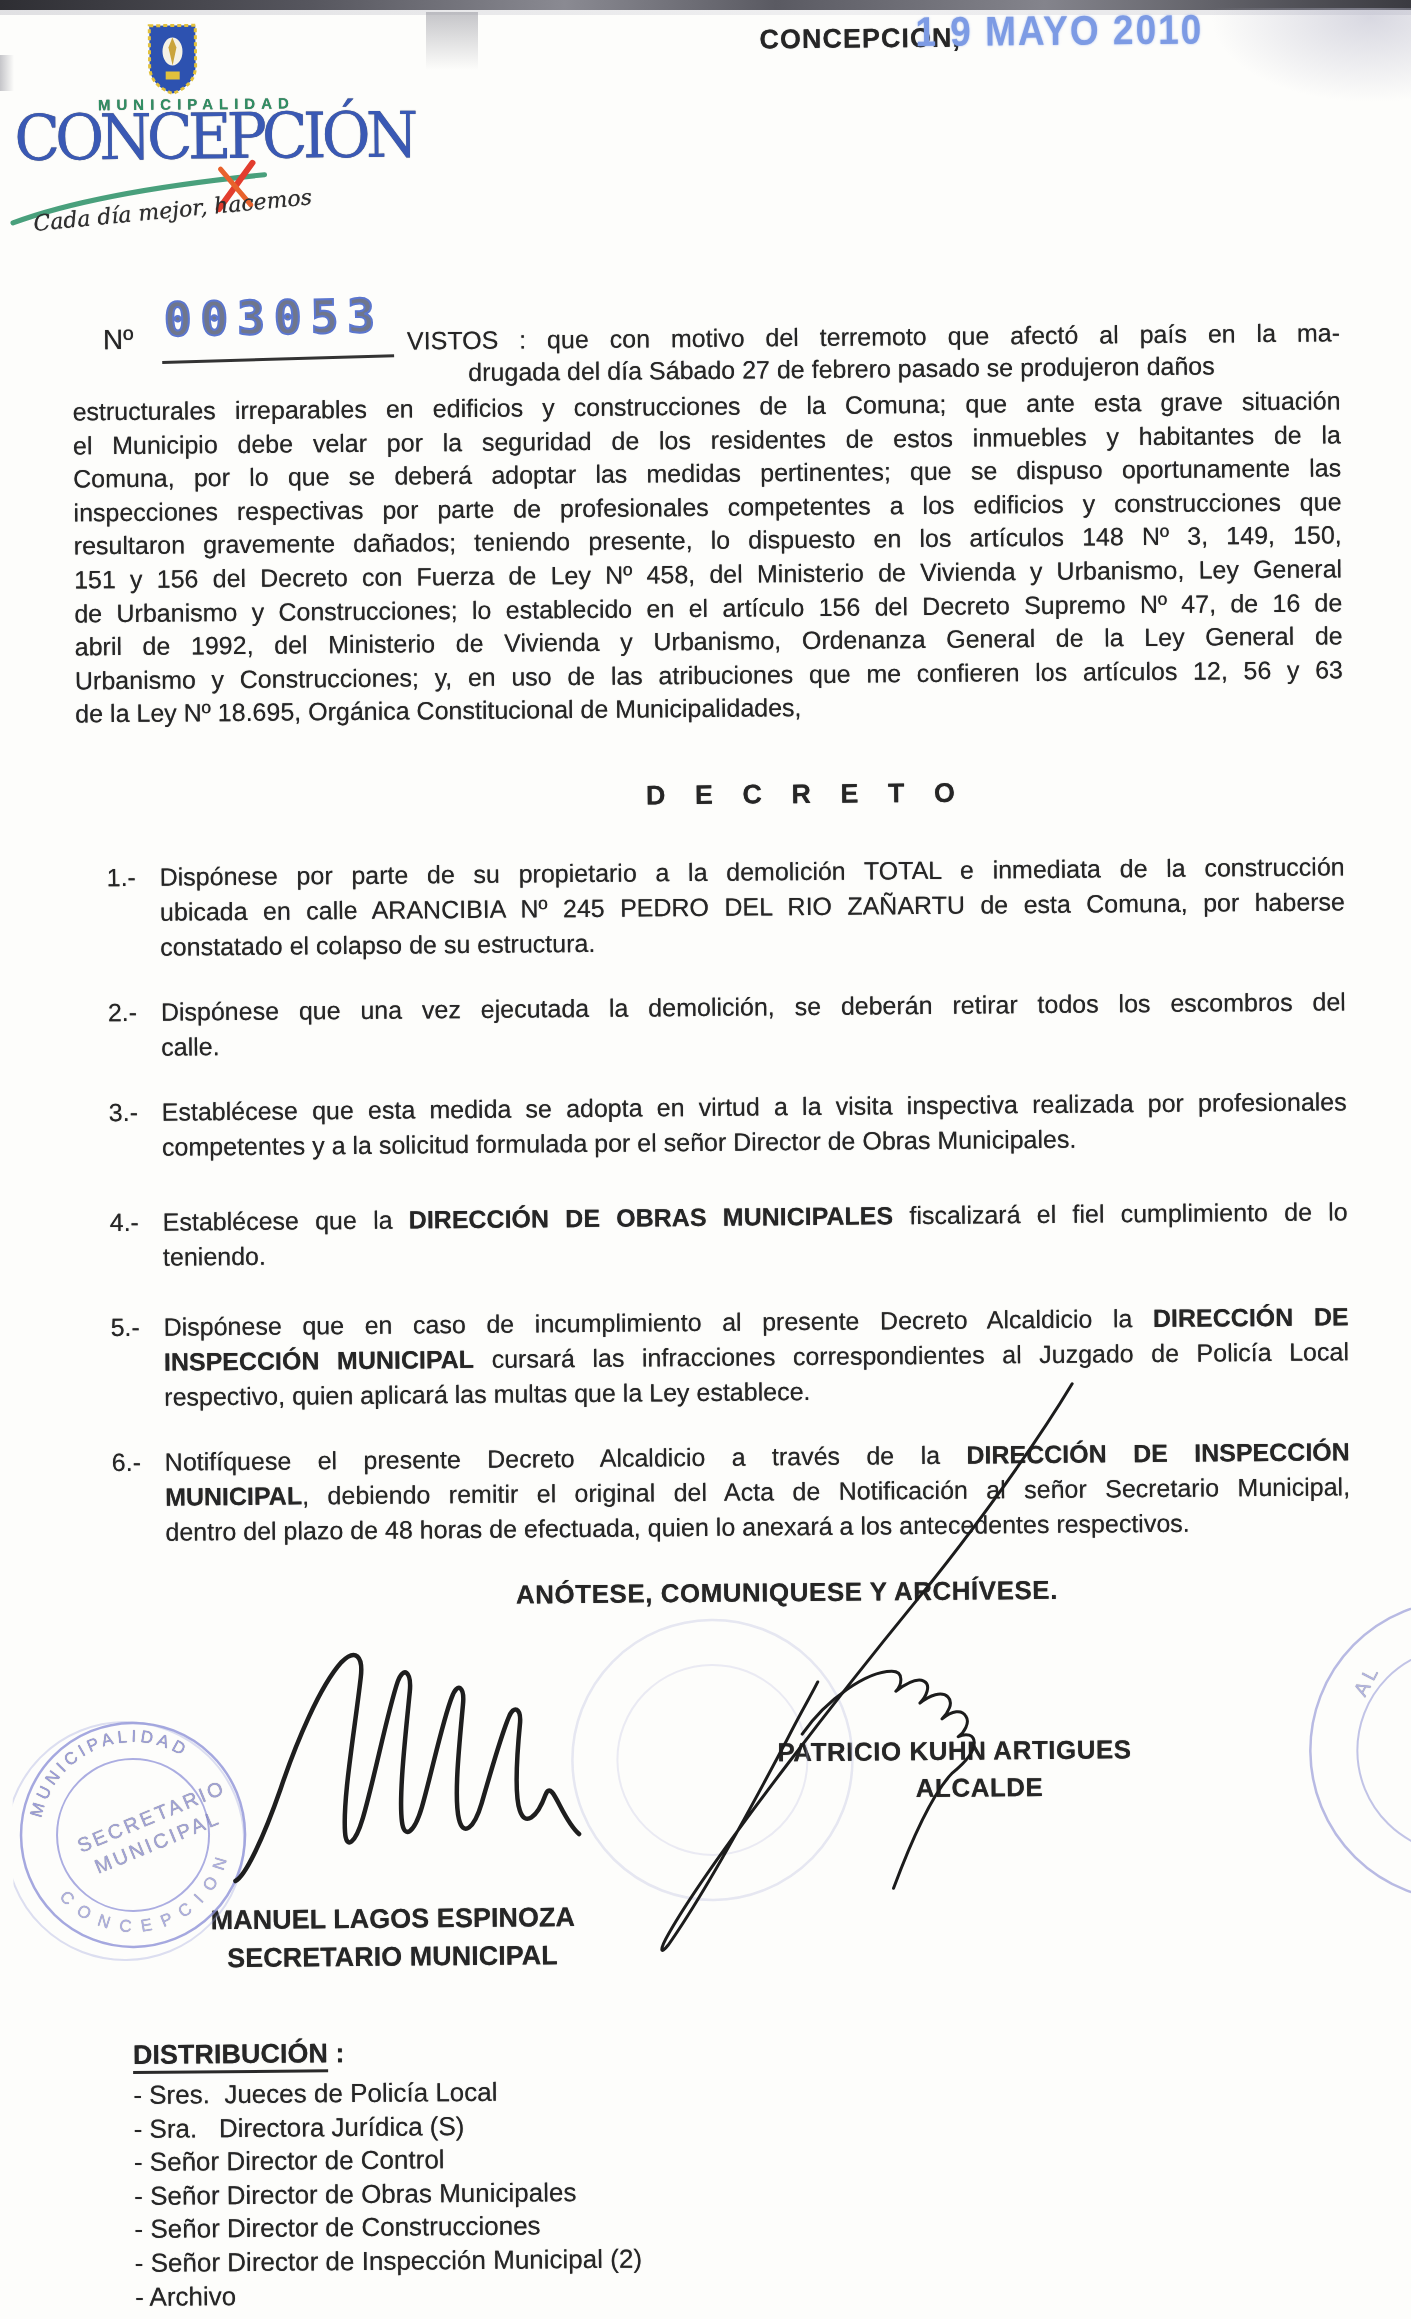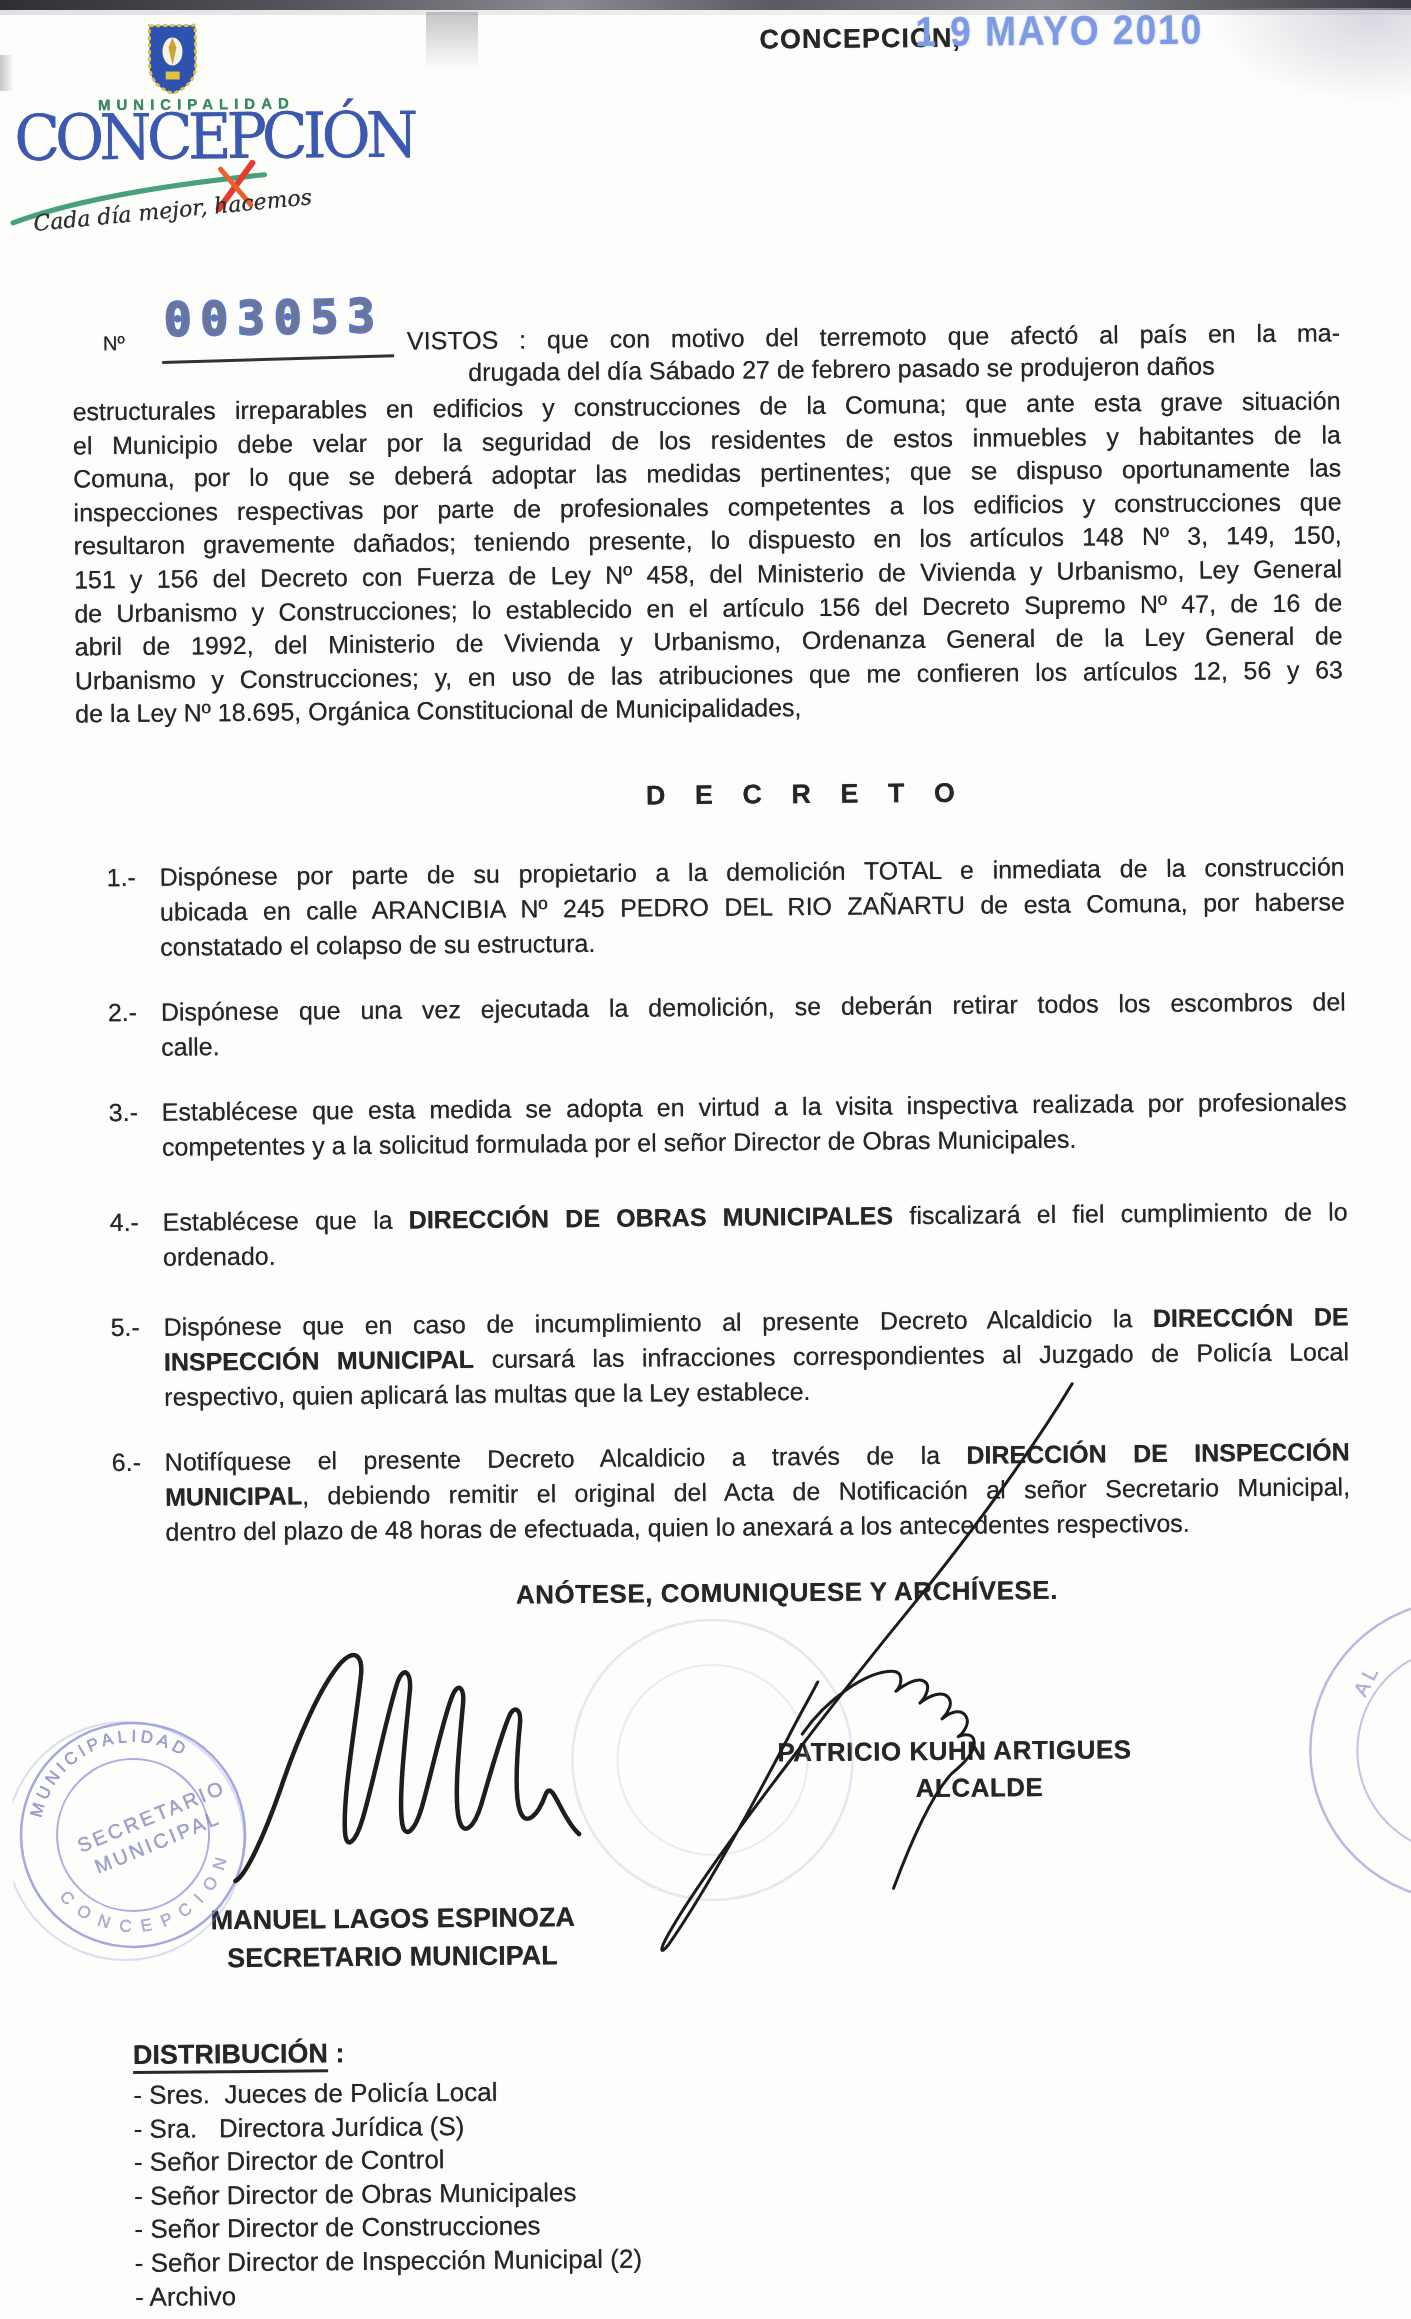--- a/index.html
+++ b/index.html
@@ -20,21 +20,21 @@
   .muni-label{left:90px;top:80px;font-size:15px;font-weight:bold;letter-spacing:6px;color:#2f8f63;}
   .city-word{left:6px;top:86px;font-family:"DejaVu Serif",serif;font-size:60px;color:#3a59b4;
              letter-spacing:-5px;transform:scaleY(1.05);white-space:nowrap;}
   .tagline{left:24px;top:182px;font-family:"DejaVu Serif",serif;font-style:italic;font-size:22px;
            color:#2e2e2e;transform:rotate(-5deg);white-space:nowrap;}
   
   .place{left:762px;top:30px;font-size:27px;font-weight:600;letter-spacing:1px;}
   .date-stamp{left:918px;top:16px;font-size:37px;font-weight:bold;letter-spacing:2px;
               transform:scaleY(1.12);transform-origin:left top;white-space:nowrap;}
   
-  .num-label{left:103px;top:332px;font-size:20px;}
+  .num-label{left:103px;top:324px;font-size:28px;}
   .num-stamp{left:164px;top:292px;font-family:"DejaVu Sans Mono","DejaVu Sans",monospace;
              font-size:46px;font-weight:bold;letter-spacing:9px;color:rgba(146,165,224,.38);
              -webkit-text-stroke:2px #5b76cf;transform:rotate(-0.6deg);white-space:nowrap;}
   .num-underline{left:162px;top:359px;width:232px;height:3px;background:#333;transform:rotate(-1.2deg);}
   
   .pline{font-size:25px;line-height:33.6px;white-space:nowrap;}
   .jline{text-align:justify;text-align-last:justify;}
   .vline1{left:407px;top:327px;width:933px;}
   .vline2{left:468px;top:361px;white-space:nowrap;font-size:25px;}
   .vbody{left:72px;top:395px;width:1268px;}
@@ -135,21 +135,21 @@
           <div class="item-num">3.-</div>
           <div class="item-lines">
             <div class="iline jline"><span>Establécese que esta medida se adopta en virtud a la visita inspectiva realizada por profesionales</span></div>
             <div class="iline"><span>competentes y a la solicitud formulada por el señor Director de Obras Municipales.</span></div>
           </div>
         </div>
         <div class="decree-item">
           <div class="item-num">4.-</div>
           <div class="item-lines">
             <div class="iline jline"><span>Establécese que la </span><span class="b">DIRECCIÓN DE OBRAS MUNICIPALES</span><span> fiscalizará el fiel cumplimiento de lo</span></div>
-            <div class="iline"><span>ordenado.</span></div>
+            <div class="iline"><span>teniendo.</span></div>
           </div>
         </div>
         <div class="decree-item">
           <div class="item-num">5.-</div>
           <div class="item-lines">
             <div class="iline jline"><span>Dispónese que en caso de incumplimiento al presente Decreto Alcaldicio la </span><span class="b">DIRECCIÓN DE</span></div>
             <div class="iline jline"><span class="b">INSPECCIÓN MUNICIPAL</span><span> cursará las infracciones correspondientes al Juzgado de Policía Local</span></div>
             <div class="iline"><span>respectivo, quien aplicará las multas que la Ley establece.</span></div>
           </div>
         </div>

